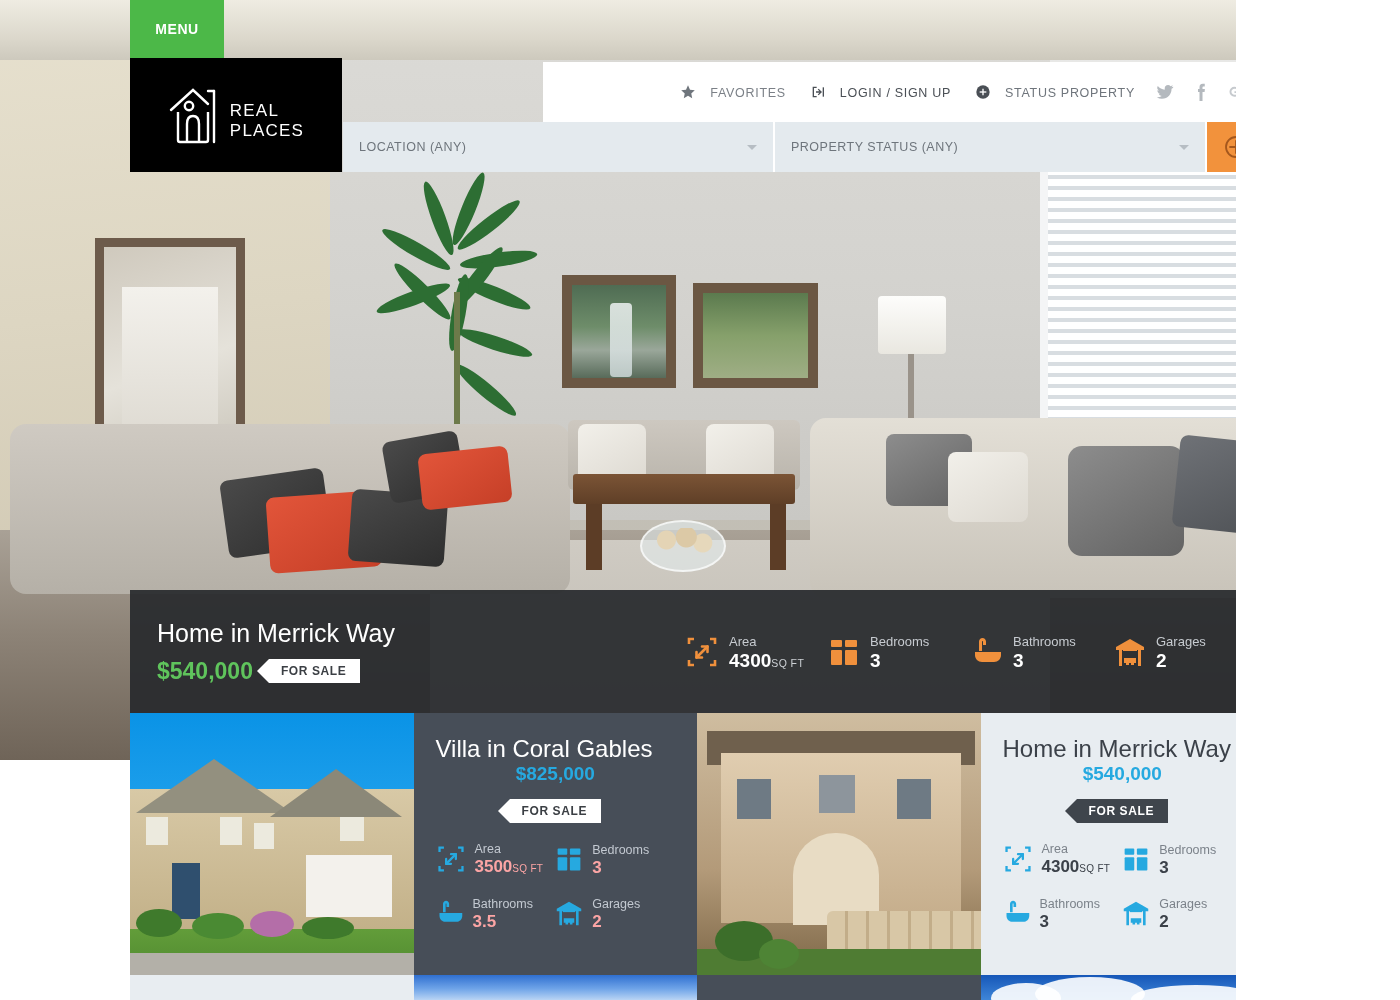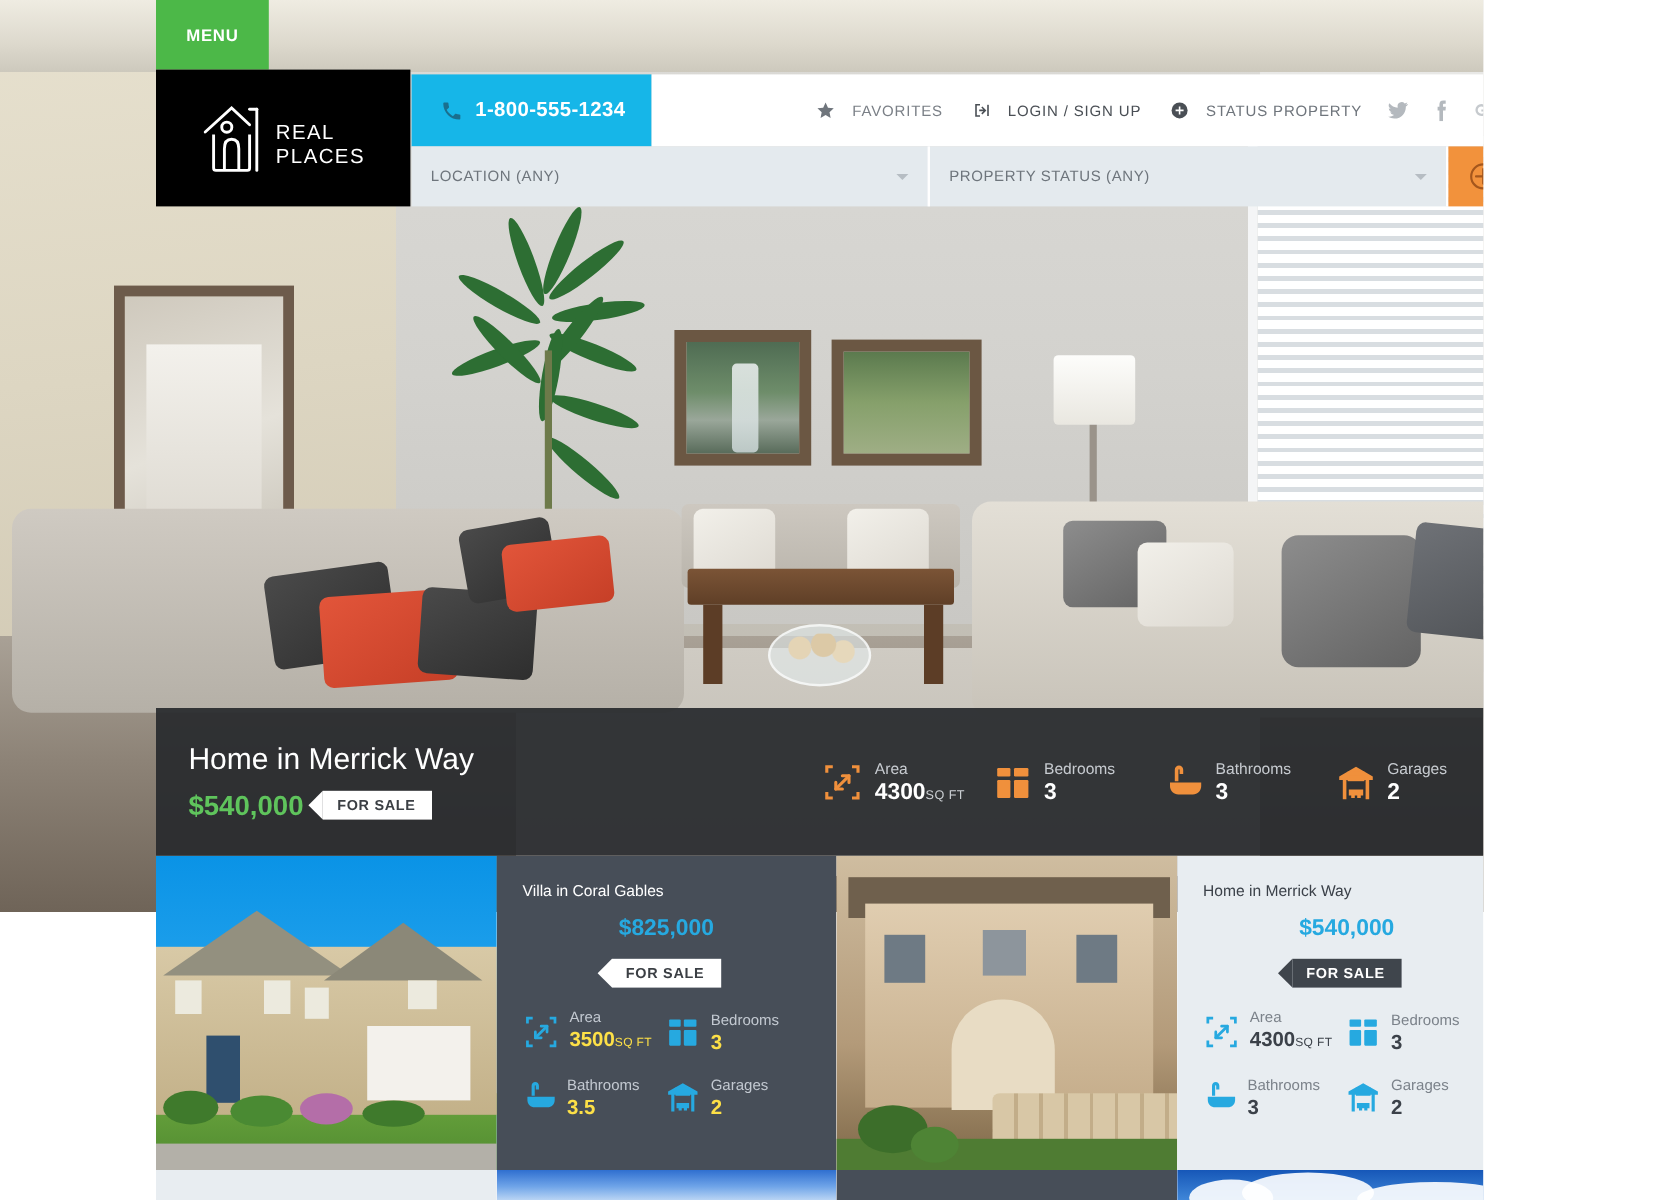--- a/index.html
+++ b/index.html
@@ -156,31 +156,31 @@
   .stat-txt .u { font-size:10.5px; font-weight:normal; color:#cdd1d5; letter-spacing:.4px; }
 
   
   .grid { position:absolute; left:130px; top:713px; width:1134px; height:287px; z-index:20;
     display:grid; grid-template-columns: repeat(4, 283.5px); grid-template-rows: 262px 25px; }
   .cell { overflow:hidden; position:relative; }
 
   .card-body { padding:22px 22px 0 22px; height:262px; }
   .card-dark { background:#474e58; }
   .card-light { background:#e8edf1; }
-  .card-title { font-size:13px; margin-bottom:13px; }
+  .card-title { font-size:24px; }
   .card-dark .card-title { color:#fff; }
   .card-light .card-title { color:#3b4149; }
   .card-price { font-size:19px; font-weight:bold; color:#26a9e0; }
   .card-row { display:flex; align-items:center; gap:14px; margin-bottom:16px;flex-direction:column; }
   .card-stats { display:grid; grid-template-columns: 1fr 1fr; row-gap:15px; }
   .cstat { display:flex; align-items:center; gap:9px; }
   .cstat .k { font-size:12.5px; line-height:15px; }
   .cstat .v { font-size:17px; font-weight:bold; line-height:20px; }
   .card-dark .cstat .k { color:#c3c9d1; }
-  .card-dark .cstat .v { color:#fde047; }
+  .card-dark .cstat .v { color:#fca5a5; }
   .card-light .cstat .k { color:#7b828a; }
   .card-light .cstat .v { color:#3b4149; }
   .cstat .u { font-size:10px; font-weight:normal; letter-spacing:.3px; }
 
   
   .ph { width:100%; height:100%; position:relative; overflow:hidden; }
   .ph-sky { position:absolute; inset:0; background: linear-gradient(180deg,#0a93e6 0%,#29a6ee 55%,#8ec9f0 100%); }
   .ph-sky2 { position:absolute; inset:0; background: linear-gradient(180deg,#2f6fd0 0%,#6fa4e8 55%,#b9d4f4 100%); }
   .ph-house1 { position:absolute; left:-6px; top:76px; width:300px; height:140px;
     background: linear-gradient(180deg,#d8c9a6 0%,#c3b189 100%); }
@@ -298,28 +298,20 @@
           <path d="M40 7 L46 7" fill="none" stroke="#fff" stroke-width="2.4" stroke-linecap="round"></path>
         </svg>
       </span>
       <span class="logo-text">
         <span>REAL</span><br>
         <span>PLACES</span>
       </span>
     </div>
   </div>
 
-  <div class="phone-bar">
-    <span>
-      <svg width="19" height="19" viewBox="0 0 24 24" fill="#1a6f8e">
-        <path d="M6.6 10.8c1.4 2.8 3.8 5.1 6.6 6.6l2.2-2.2c.3-.3.7-.4 1-.2 1.2.4 2.4.6 3.6.6.6 0 1 .4 1 1V20c0 .6-.4 1-1 1C10.6 21 3 13.4 3 4c0-.6.4-1 1-1h3.5c.6 0 1 .4 1 1 0 1.3.2 2.5.6 3.6.1.4 0 .8-.2 1.1l-2.3 2.1z"></path>
-      </svg>
-    </span>
-    <span class="phone-num">1-800-555-1234</span>
-  </div>
 
   <div class="topnav">
     <div class="nav-item">
       <span>
         <svg width="16" height="16" viewBox="0 0 24 24" fill="#6f757c">
           <path d="M12 2l3 6.6 7.2.8-5.3 4.9 1.4 7.1L12 17.8 5.7 21.4l1.4-7.1L1.8 9.4 9 8.6z"></path>
         </svg>
       </span>
       <span class="nav-label">FAVORITES</span>
     </div>

